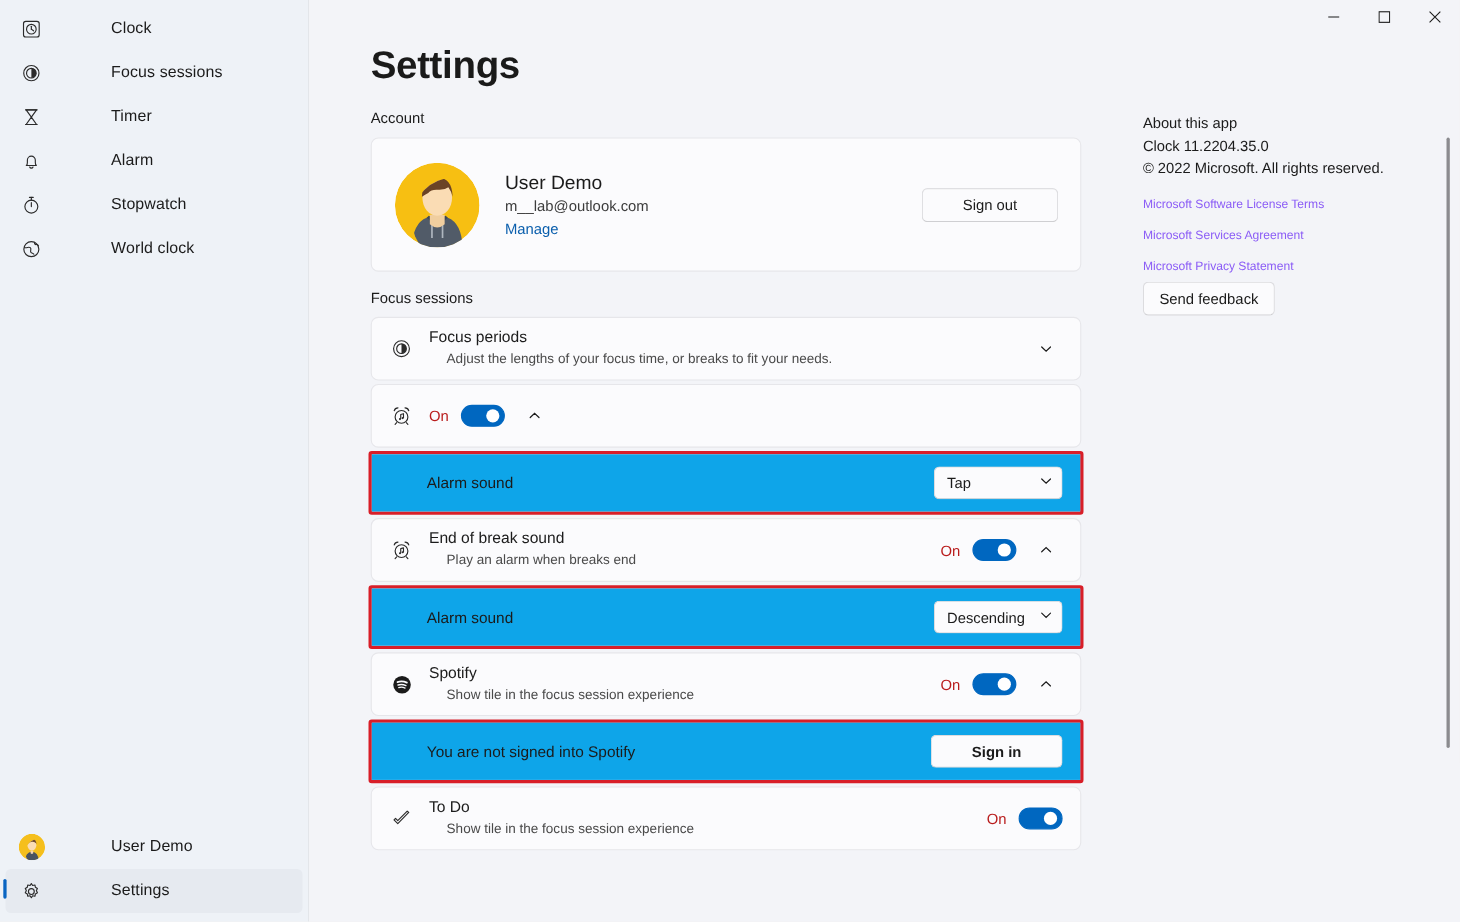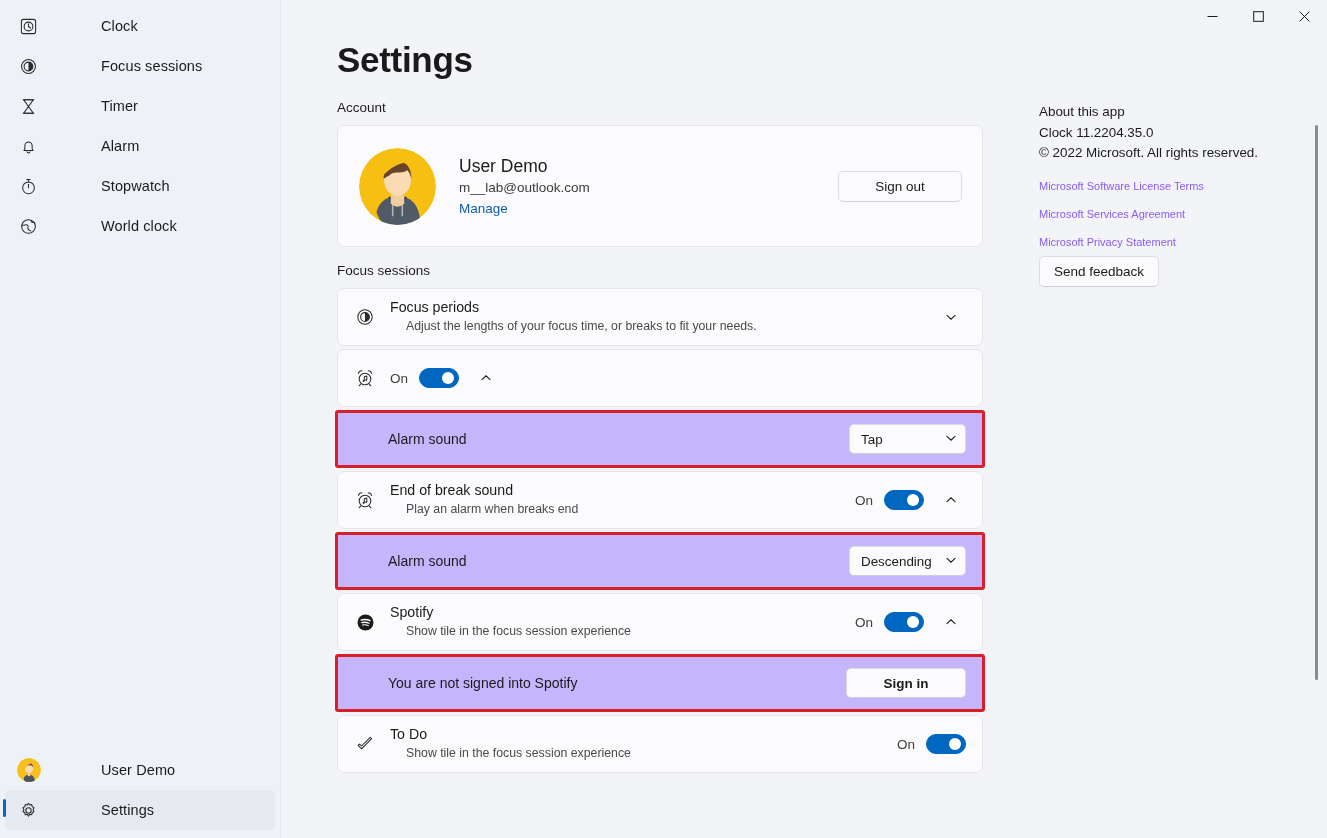--- a/index.html
+++ b/index.html
@@ -171,36 +171,36 @@
     background: #fbfbfd;
     border: 1px solid #e6e6ea;
     border-radius: 7px;
     min-height: 58px;
     display: flex;
     align-items: center;
     padding: 0 16px 0 14px;
     margin-bottom: 3px;
   }
   .row.sub {
-    background: #c4b5fd;
+    background: #0ea5e9;
     min-height: 52px;
     padding-left: 50px;
   }
   .row-ico {
     width: 26px; height: 26px;
     flex: 0 0 26px;
     display: flex; align-items: center; justify-content: center;
     margin-right: 12px;
   }
   .row-txt { flex: 1 1 auto; min-width: 0; }
   .row-title { font-size: 14.2px; color: #1b1b1b; line-height: 1.35; }
   .row-sub { font-size: 12.3px; color: #4a4a4a; line-height: 1.4; margin-top: 1px; margin-left: 16px; }
   .row-title.solo { font-size: 14px; }
 
-  .onlabel { font-size: 13.5px; color: #404040; margin-right: 11px; }
+  .onlabel { font-size: 13.5px; color: #b91c1c; margin-right: 11px; }
   .toggle {
     width: 40px; height: 20px;
     border-radius: 11px;
     background: #0067c0;
     border: 1px solid #0067c0;
     position: relative;
     cursor: default;
     flex: 0 0 40px;
   }
   .toggle .knob {

